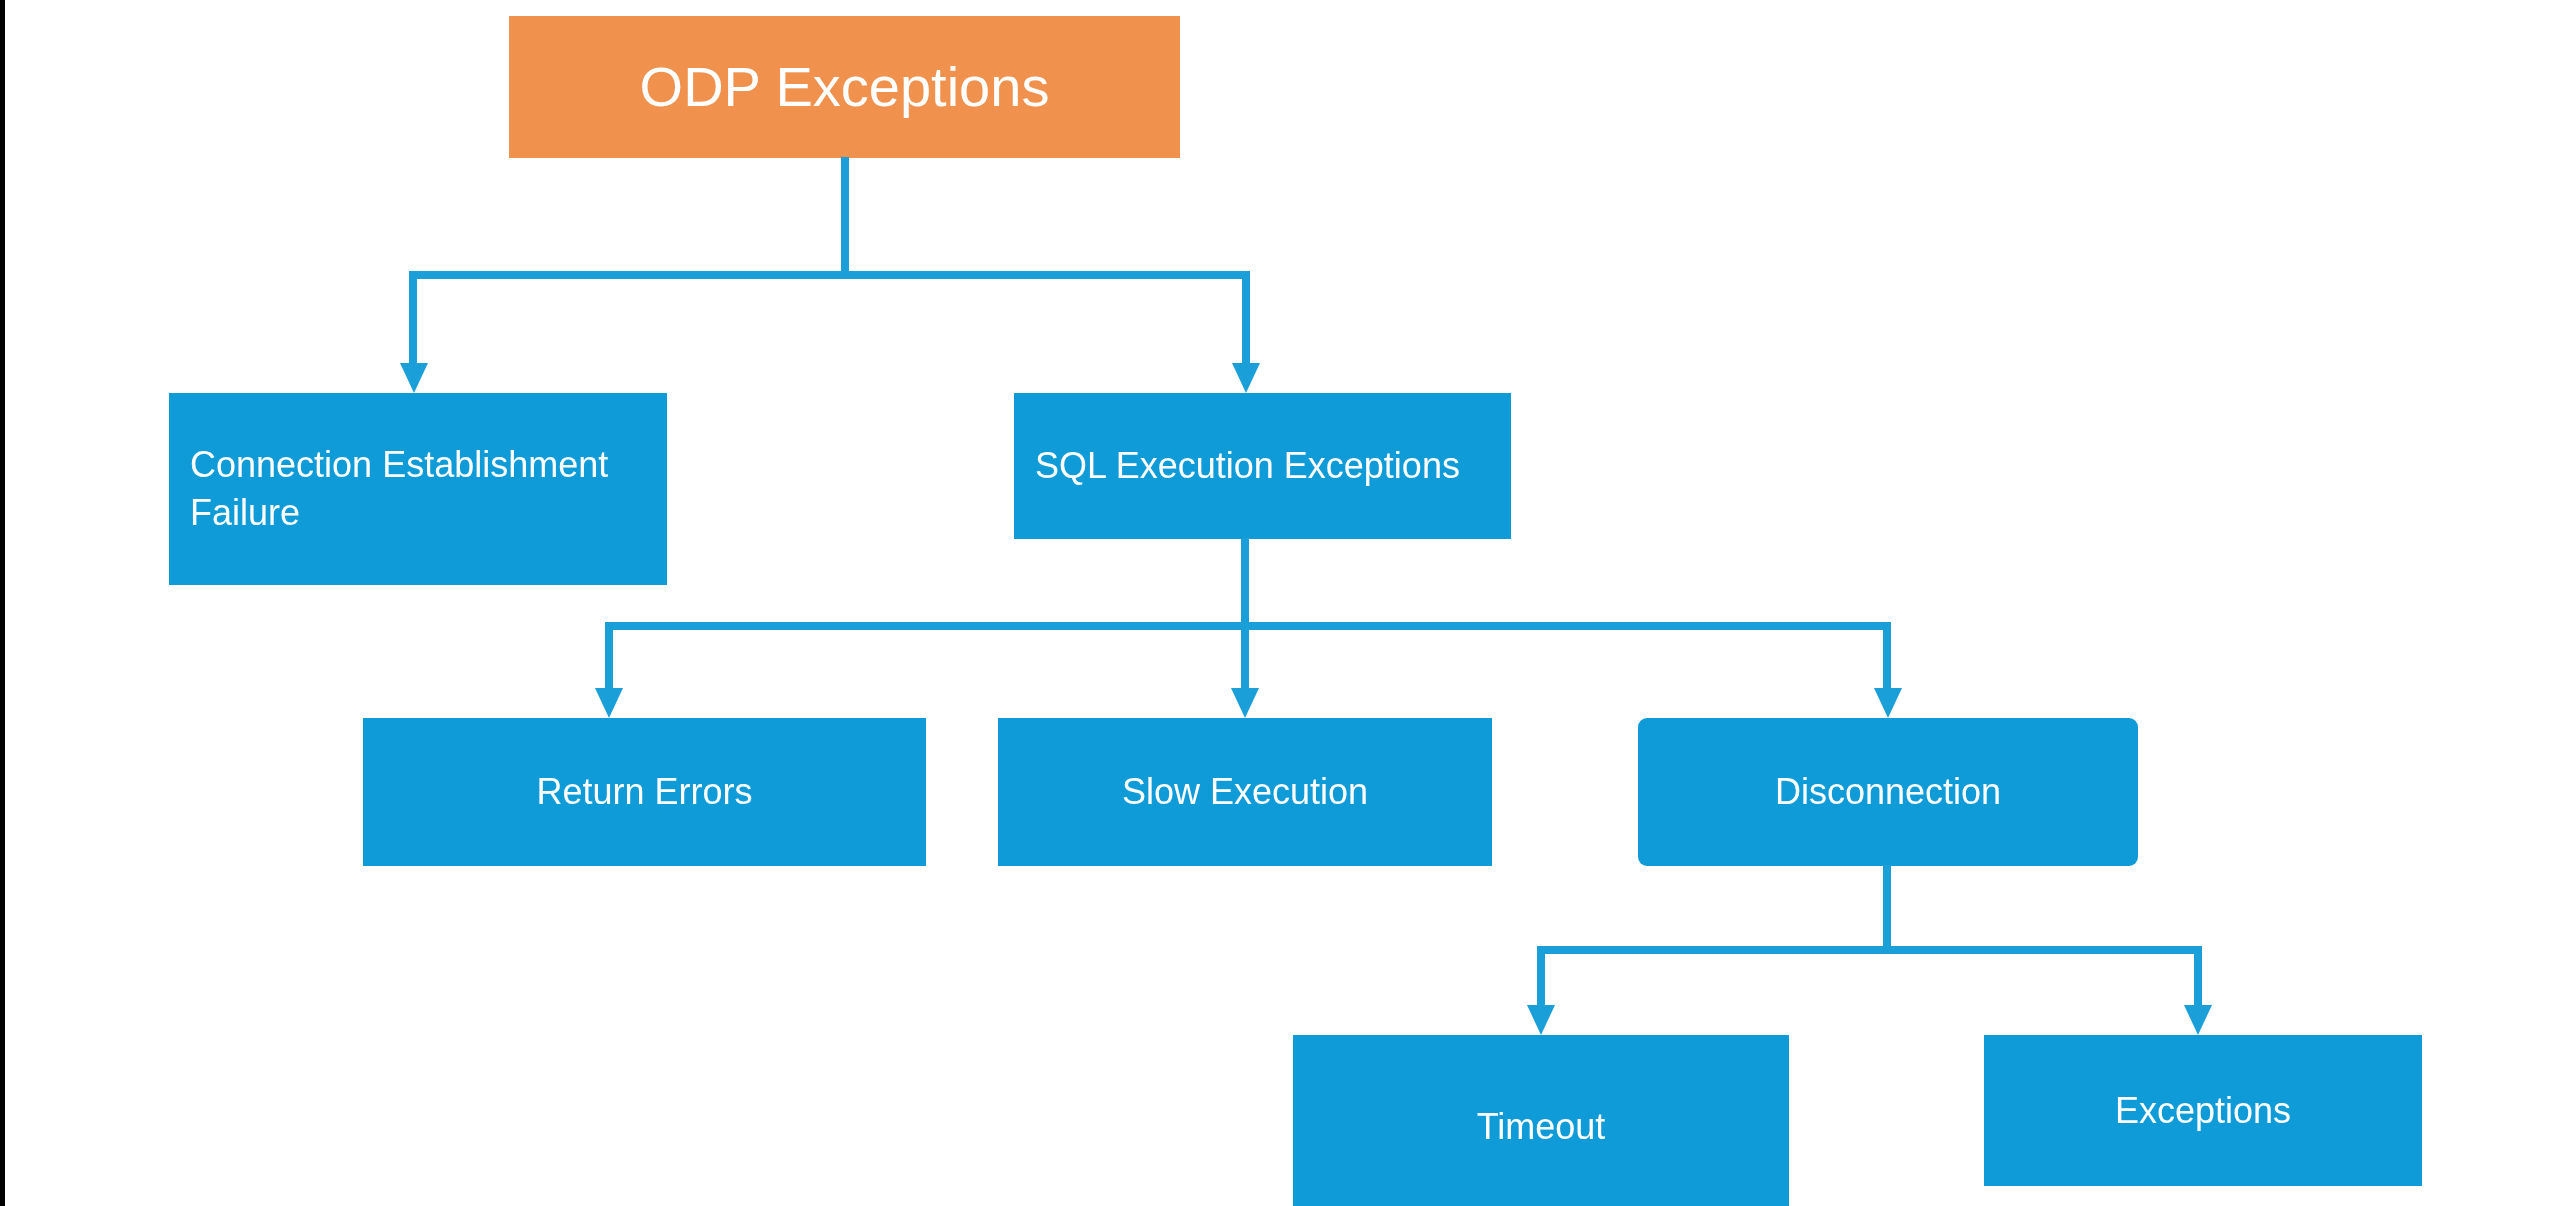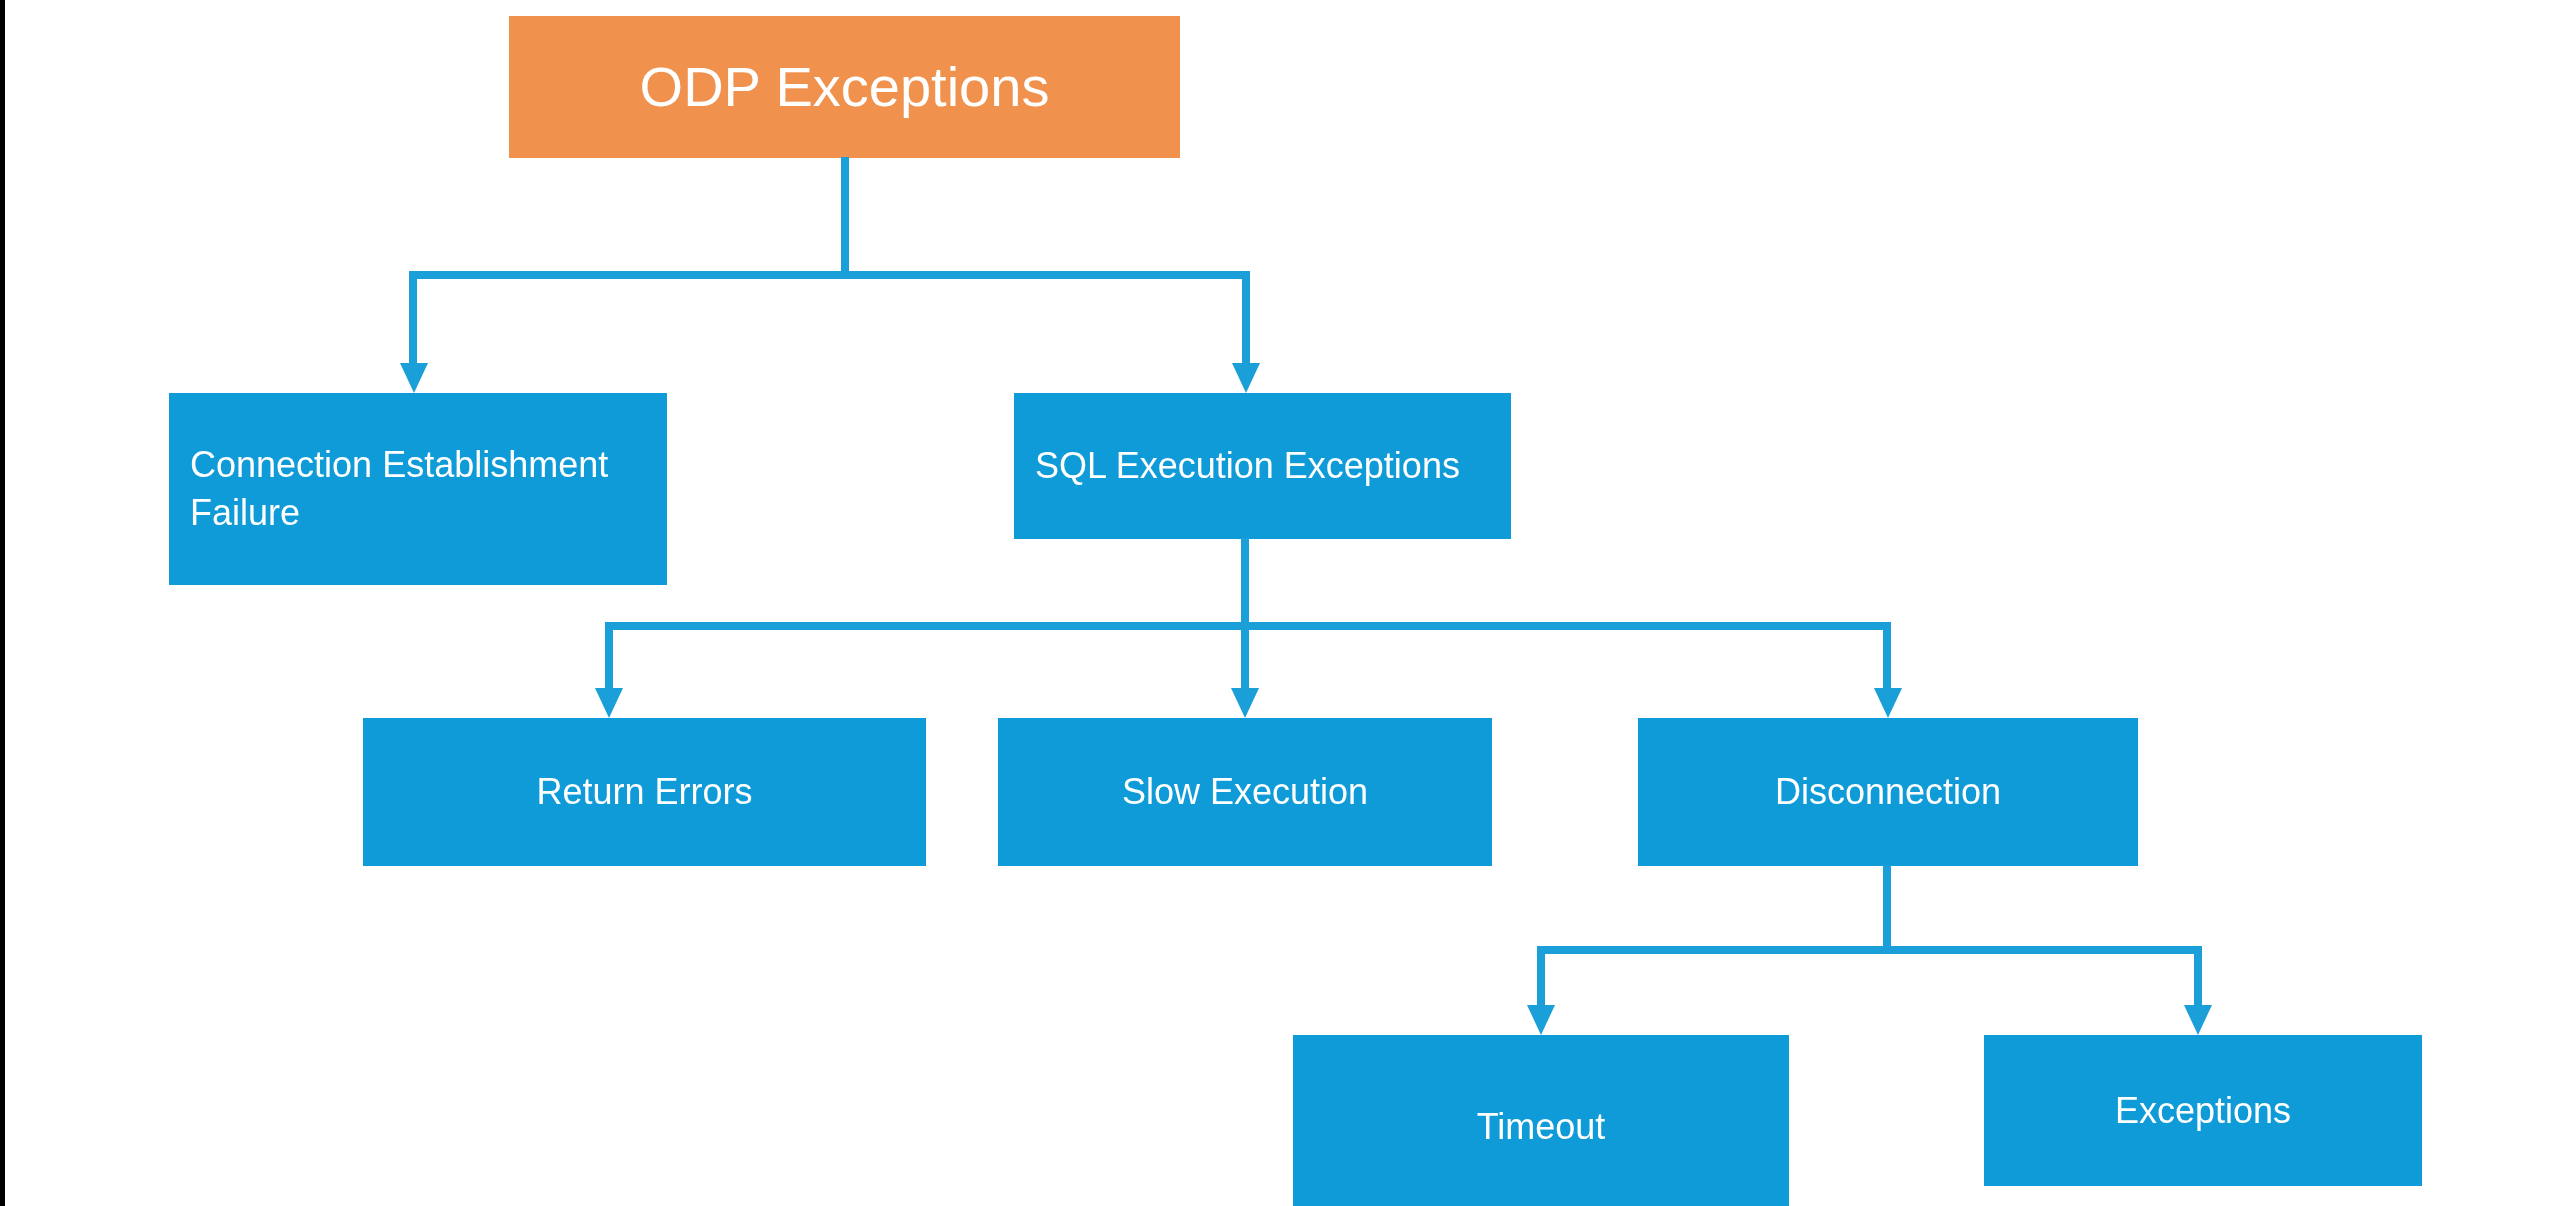--- a/index.html
+++ b/index.html
@@ -96,21 +96,21 @@
   </div>
 
   <div class="node" style="left:363px;top:718px;width:563px;height:148px;">
     <span>Return Errors</span>
   </div>
 
   <div class="node" style="left:998px;top:718px;width:494px;height:148px;">
     <span>Slow Execution</span>
   </div>
 
-  <div class="node" style="left:1638px;top:718px;width:500px;height:148px;">
+  <div class="node" style="left:1638px;top:718px;width:500px;height:148px;border-radius:9px;">
     <span>Disconnection</span>
   </div>
 
   <div>
     <div class="seg" style="left:1883px;top:865px;width:8.2px;height:89px;"></div>
     <div class="seg" style="left:1537px;top:946px;width:665px;height:8.2px;"></div>
     <div class="seg" style="left:1537px;top:946px;width:8.2px;height:63px;"></div>
     <div class="arrow" style="left:1527px;top:1005px;"></div>
     <div class="seg" style="left:2194px;top:946px;width:8.2px;height:63px;"></div>
     <div class="arrow" style="left:2184px;top:1005px;"></div>

